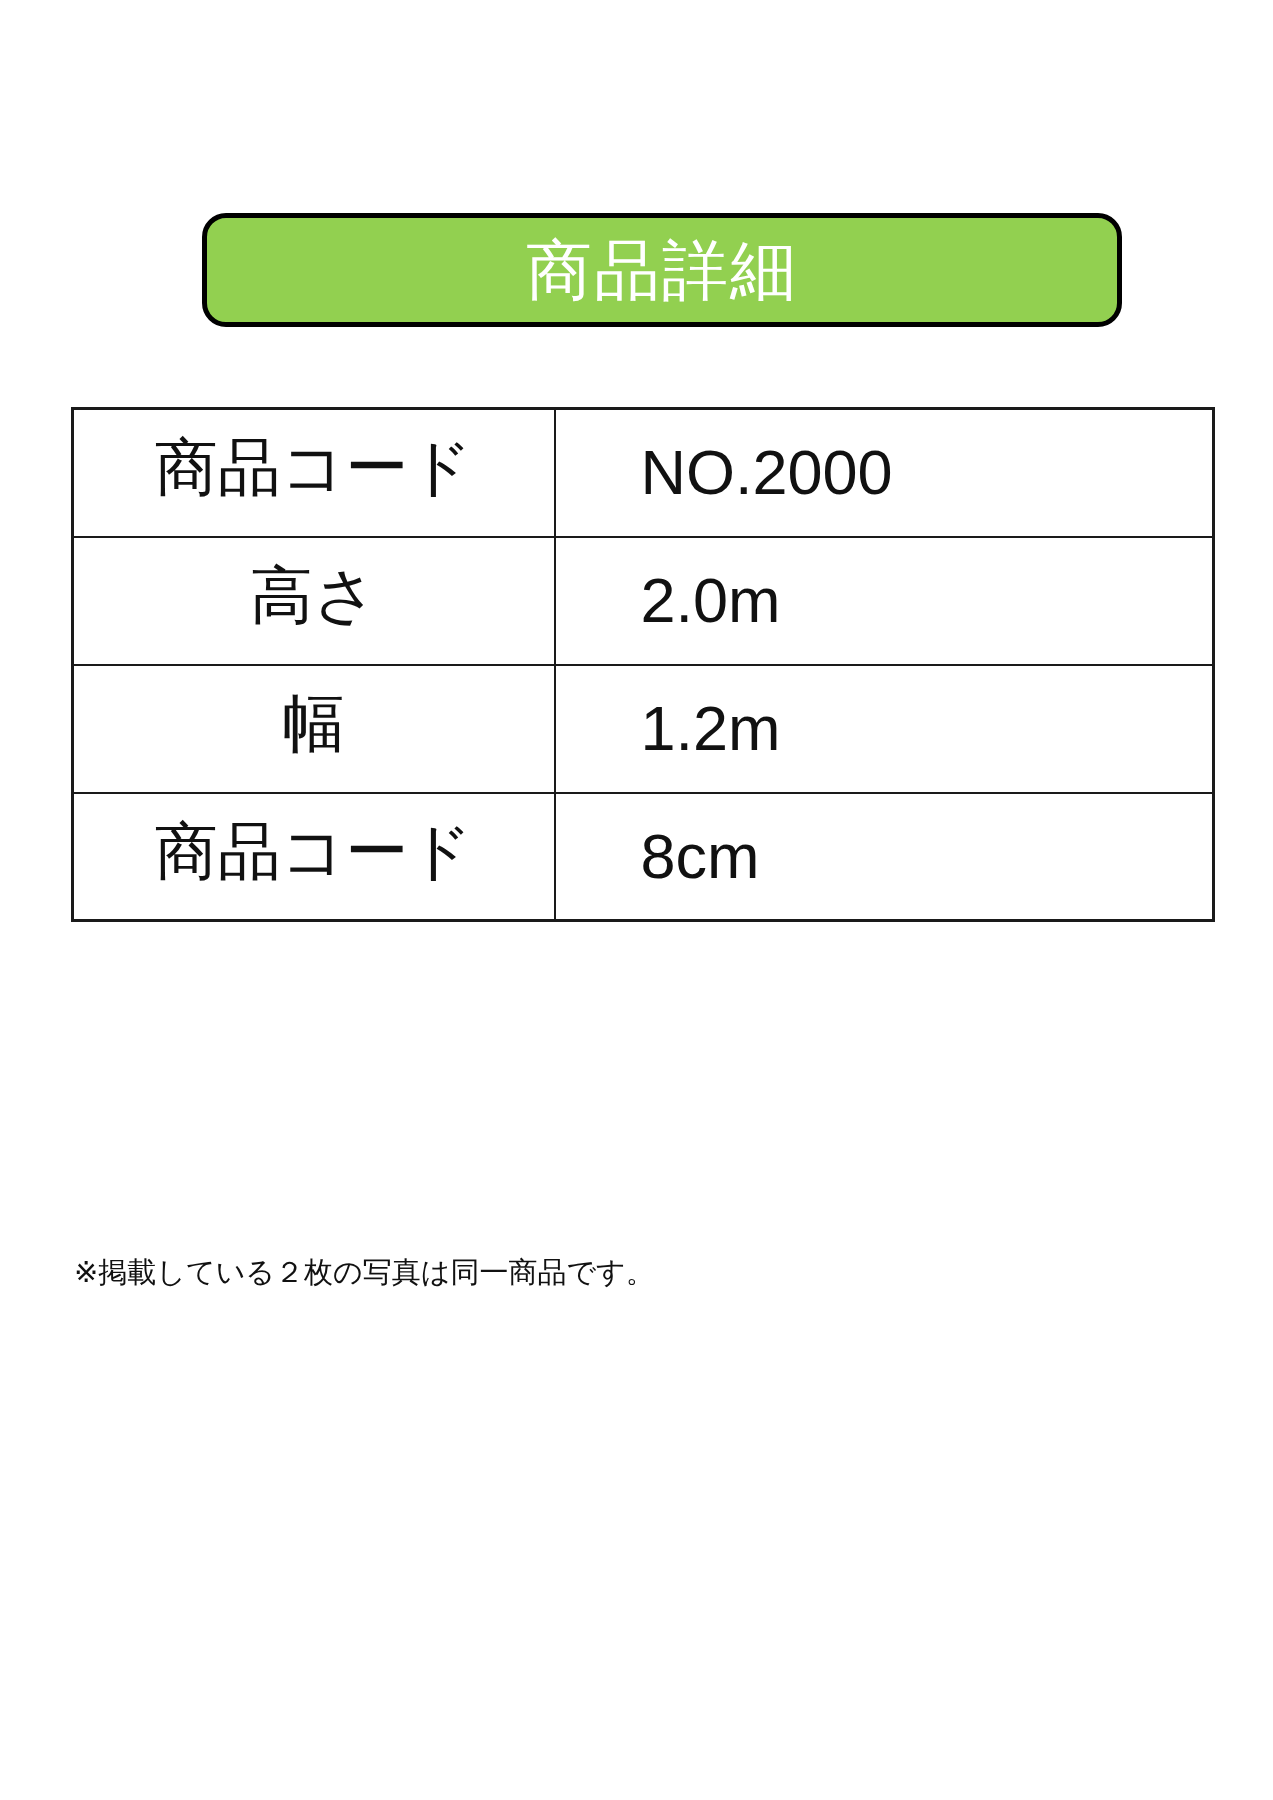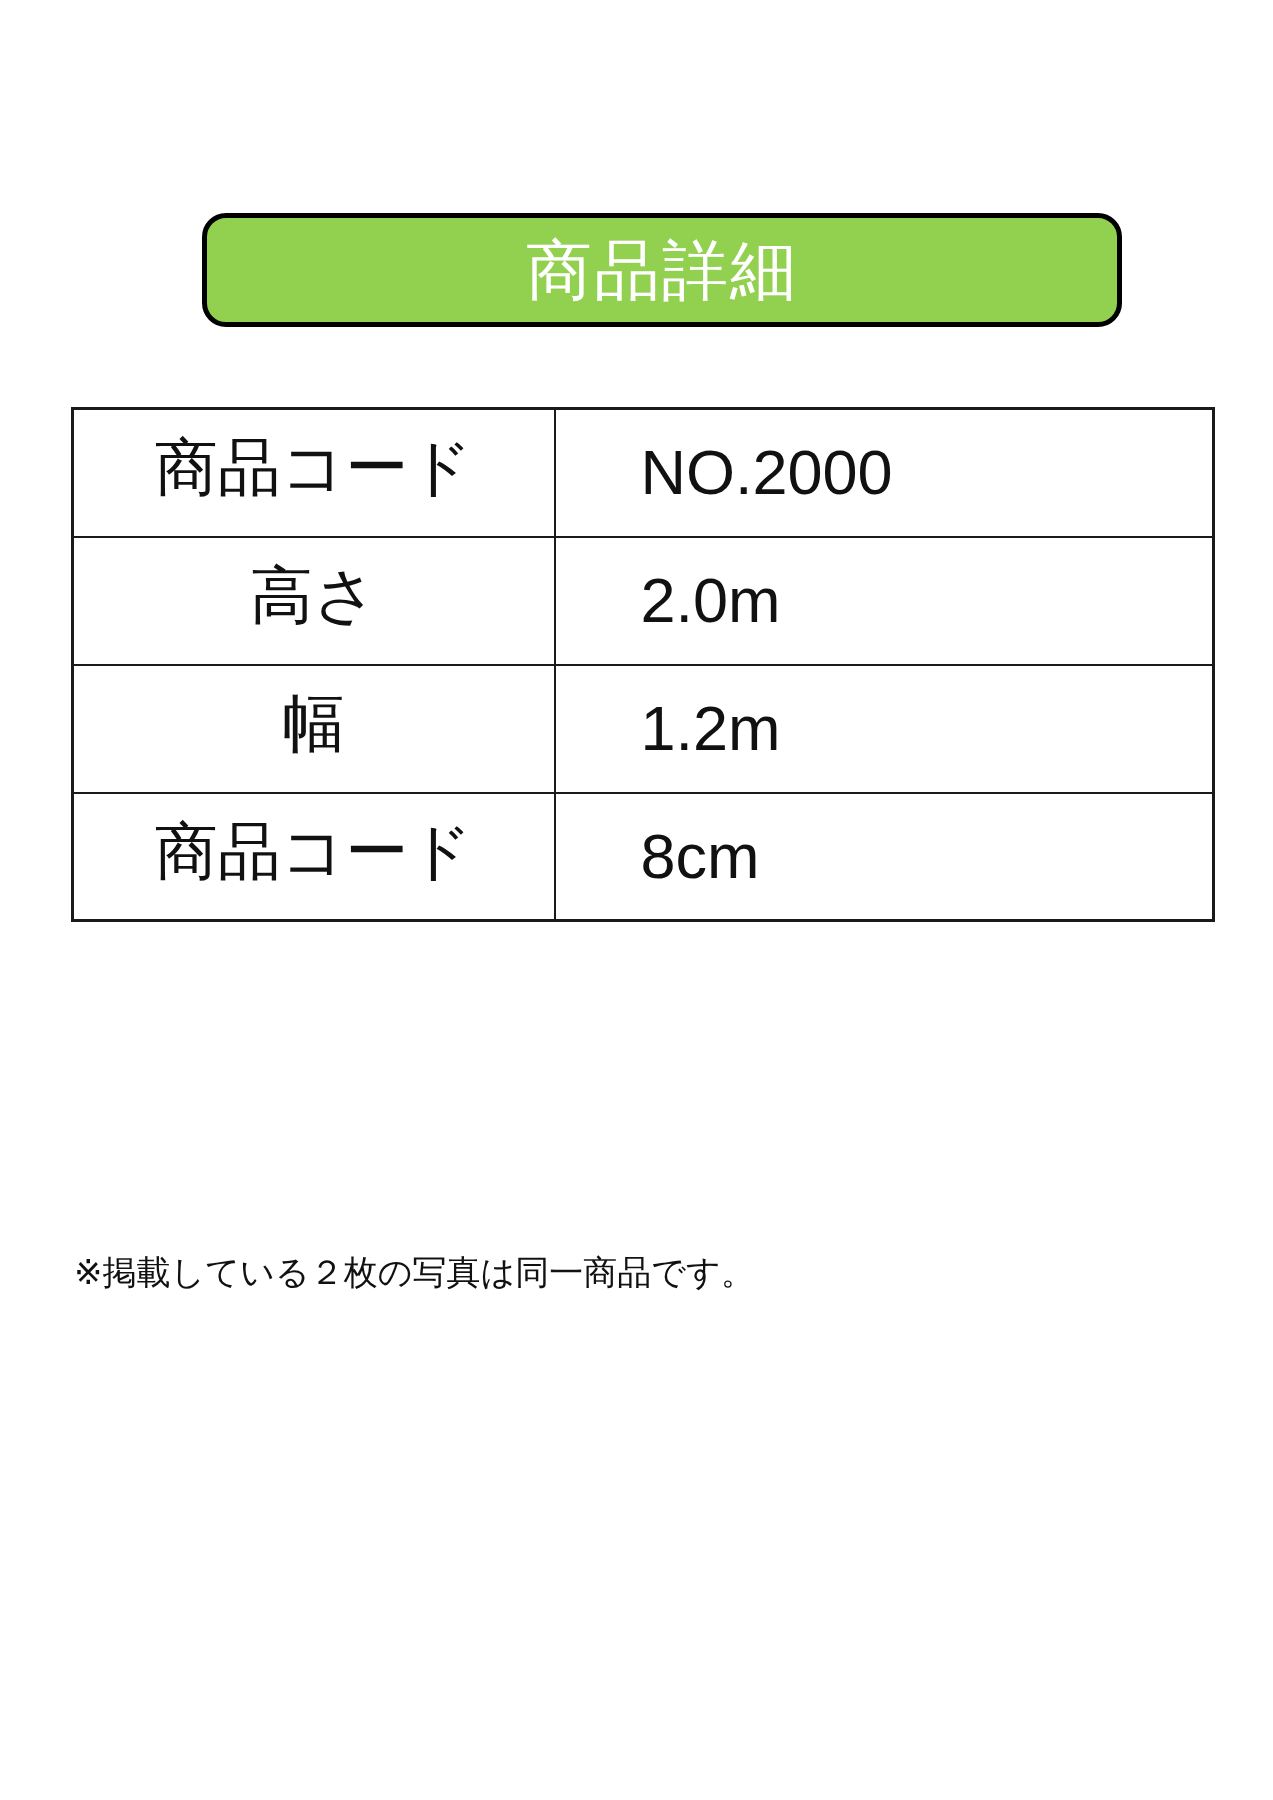--- a/index.html
+++ b/index.html
@@ -69,21 +69,21 @@
     width: 659px;
     text-align: left;
     padding-left: 85px;
   }
 
   
   .notes {
     position: absolute;
     left: 74px;
     top: 1246px;
-    font-size: 34px;
+    font-size: 29px;
     line-height: 53px;
     color: #111111;
   }
   .note-line {
     margin: 0;
     white-space: nowrap;
   }
   .note-line.indent {
     padding-left: 26px;
   }

